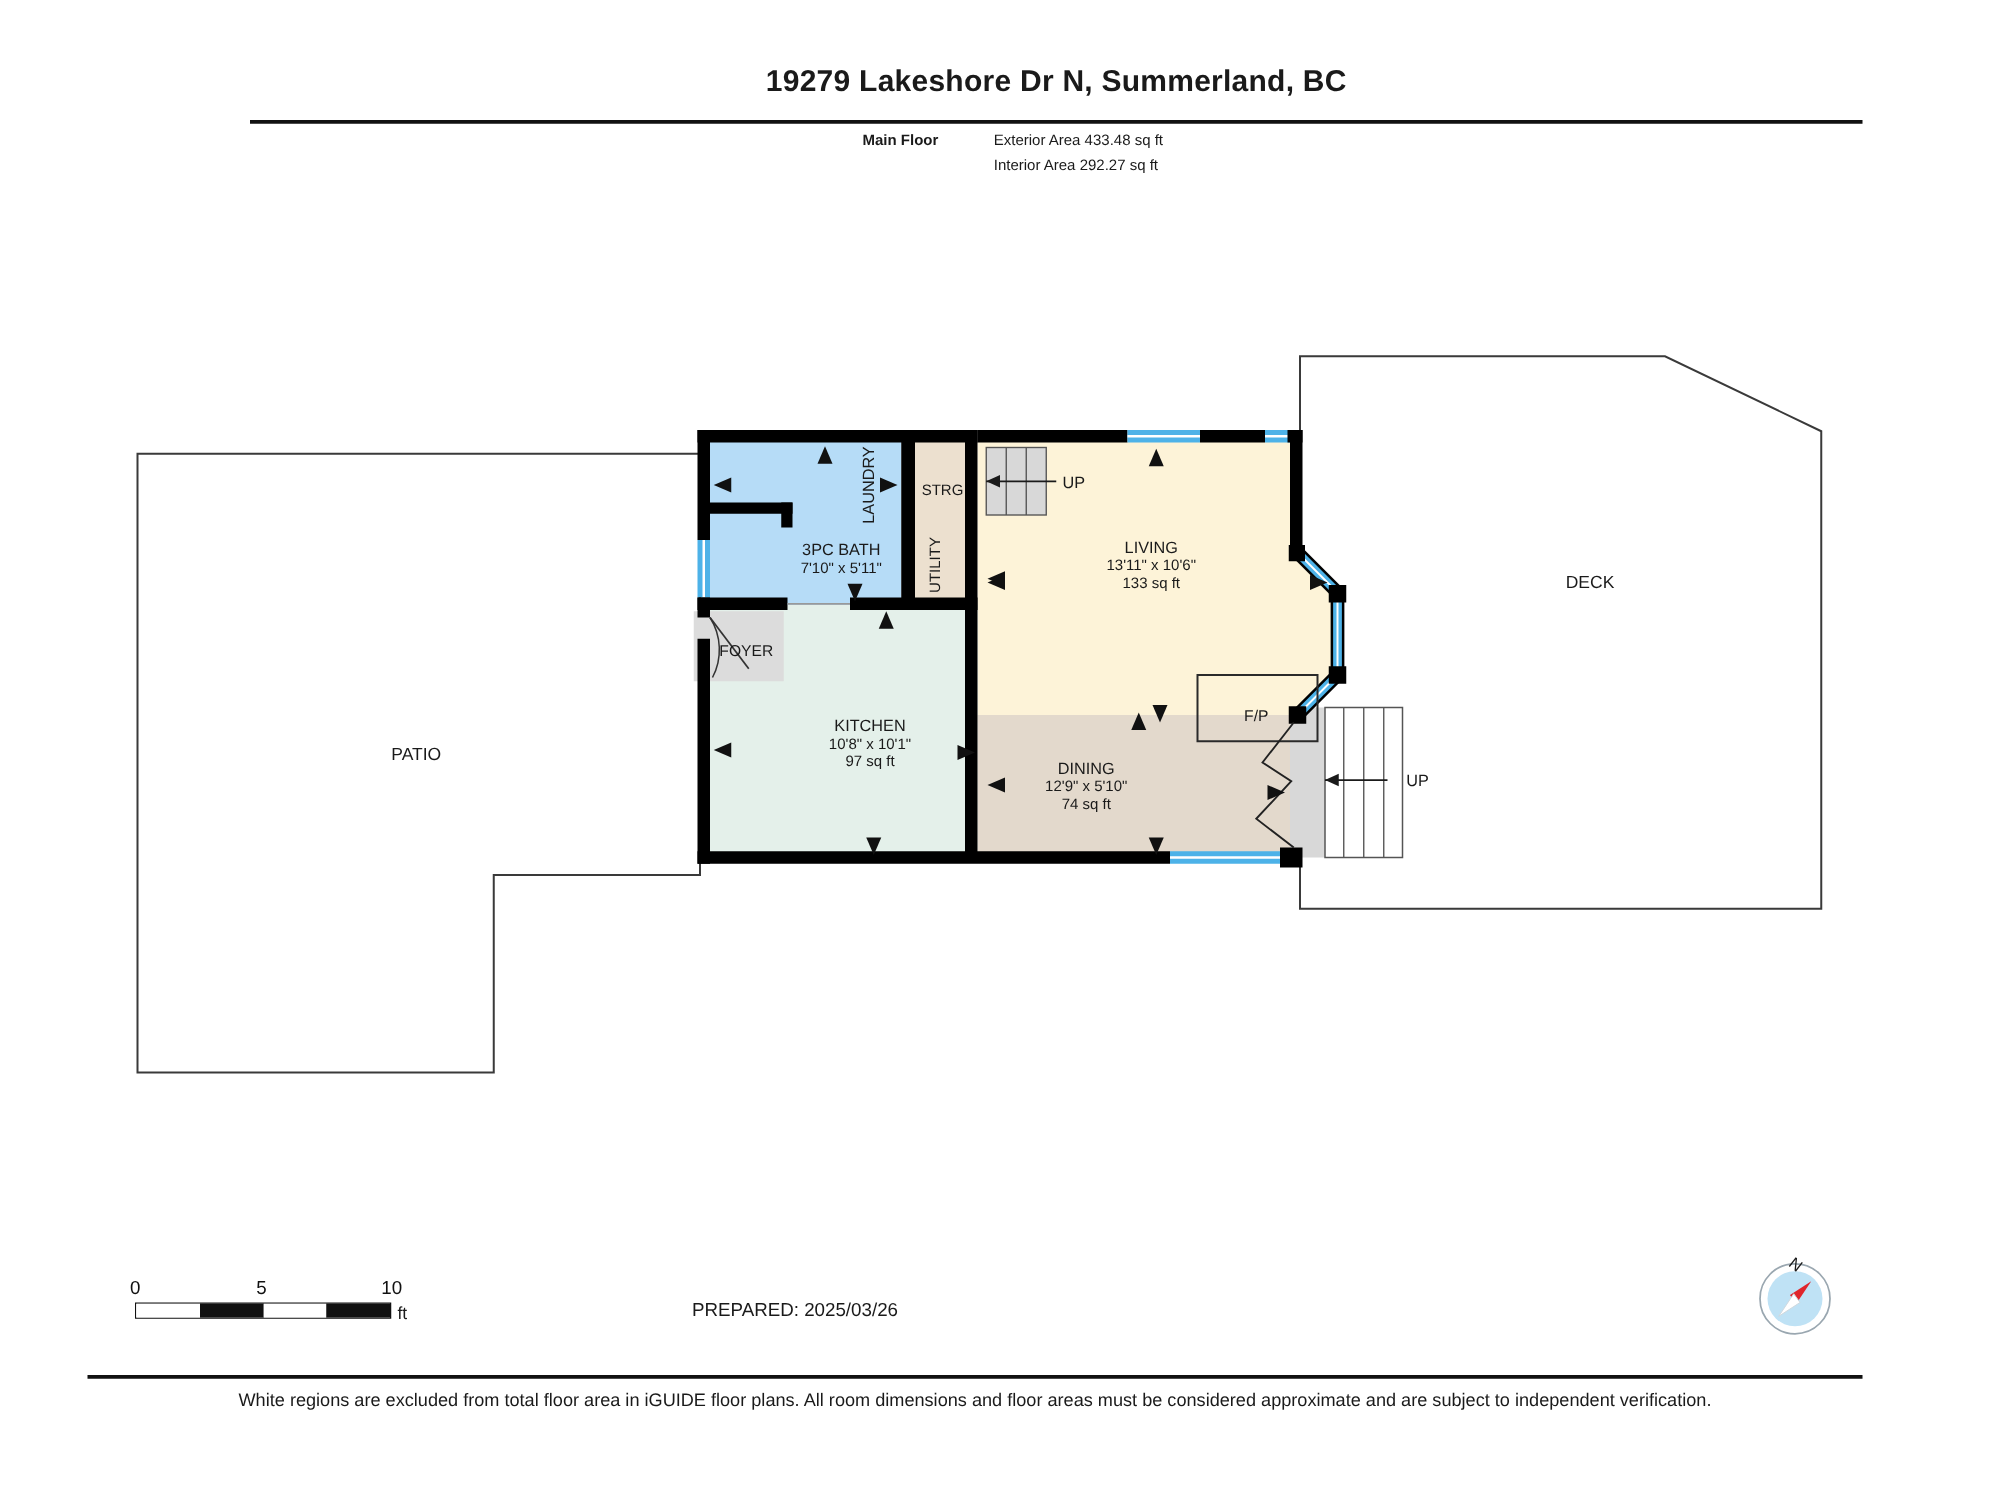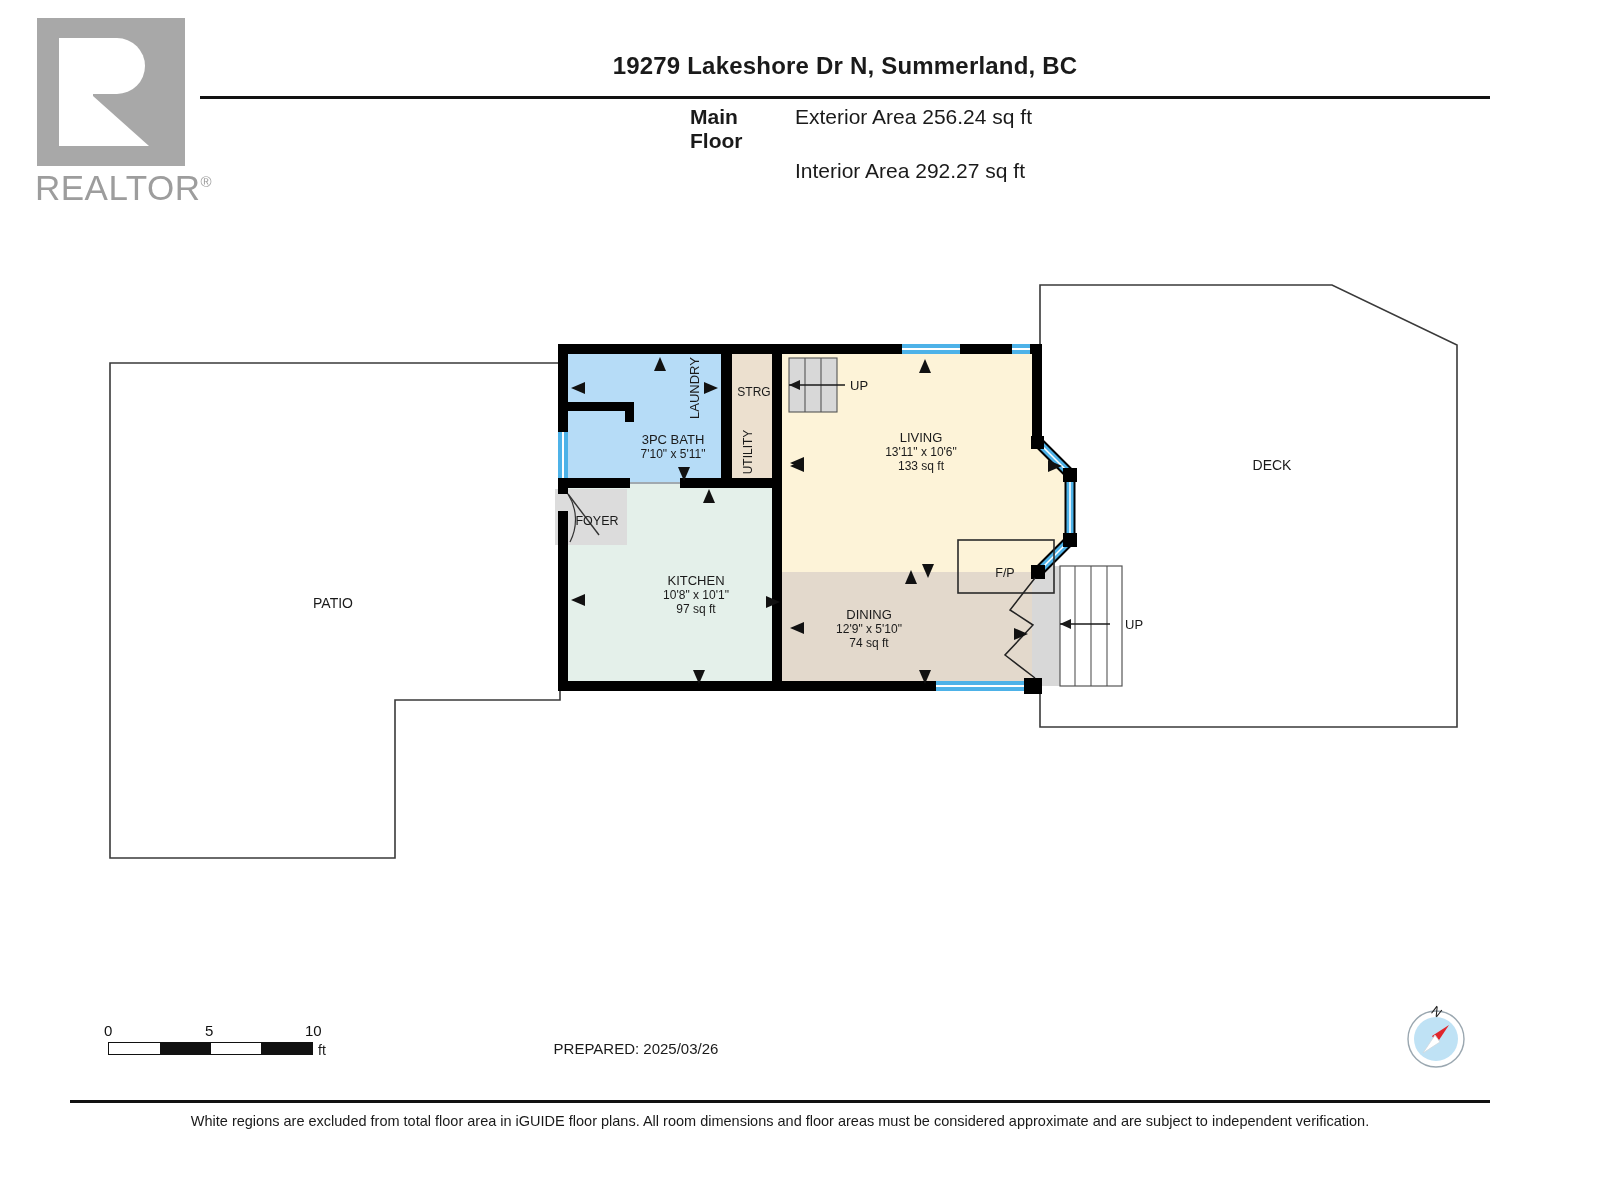--- a/index.html
+++ b/index.html
@@ -86,21 +86,21 @@
     text-align: center;
     font-size: 24px;
     font-weight: bold;
     letter-spacing: 0.2px;
   }
 
   #floor-meta {
     position: absolute;
     left: 690px;
     top: 105px;
-    font-size: 21px;
+    font-size: 12px;
   }
   .meta-row {
     display: flex;
     align-items: baseline;
     margin-bottom: 6px;
   }
   .meta-label {
     font-weight: bold;
     width: 105px;
   }
@@ -185,38 +185,28 @@
     text-align: center;
     font-size: 14.5px;
     color: #1a1a1a;
   }
 </style>
 </head>
 <body>
 
 <div id="page">
 
-  <div id="realtor-logo">
-    <div id="realtor-mark">
-      <div class="r-stem"></div>
-      <div class="r-bowl"></div>
-      <div class="r-leg"></div>
-    </div>
-    <div id="realtor-word">
-      <span>REALTOR</span><span id="realtor-reg">®</span>
-    </div>
-  </div>
 
   <div id="page-title">19279 Lakeshore Dr N, Summerland, BC</div>
   <div id="title-rule"></div>
 
   <div id="floor-meta">
     <div class="meta-row">
       <div class="meta-label">Main Floor</div>
-      <div class="meta-value">Exterior Area 256.24 sq ft</div>
+      <div class="meta-value">Exterior Area 433.48 sq ft</div>
     </div>
     <div class="meta-row">
       <div class="meta-label"></div>
       <div class="meta-value">Interior Area 292.27 sq ft</div>
     </div>
   </div>
 
   <svg id="plan" viewBox="0 0 1600 1000">
 
     <polygon points="110,363 560,363 560,700 395,700 395,858 110,858" fill="#ffffff" stroke="#3a3a3a" stroke-width="1.6"></polygon>

